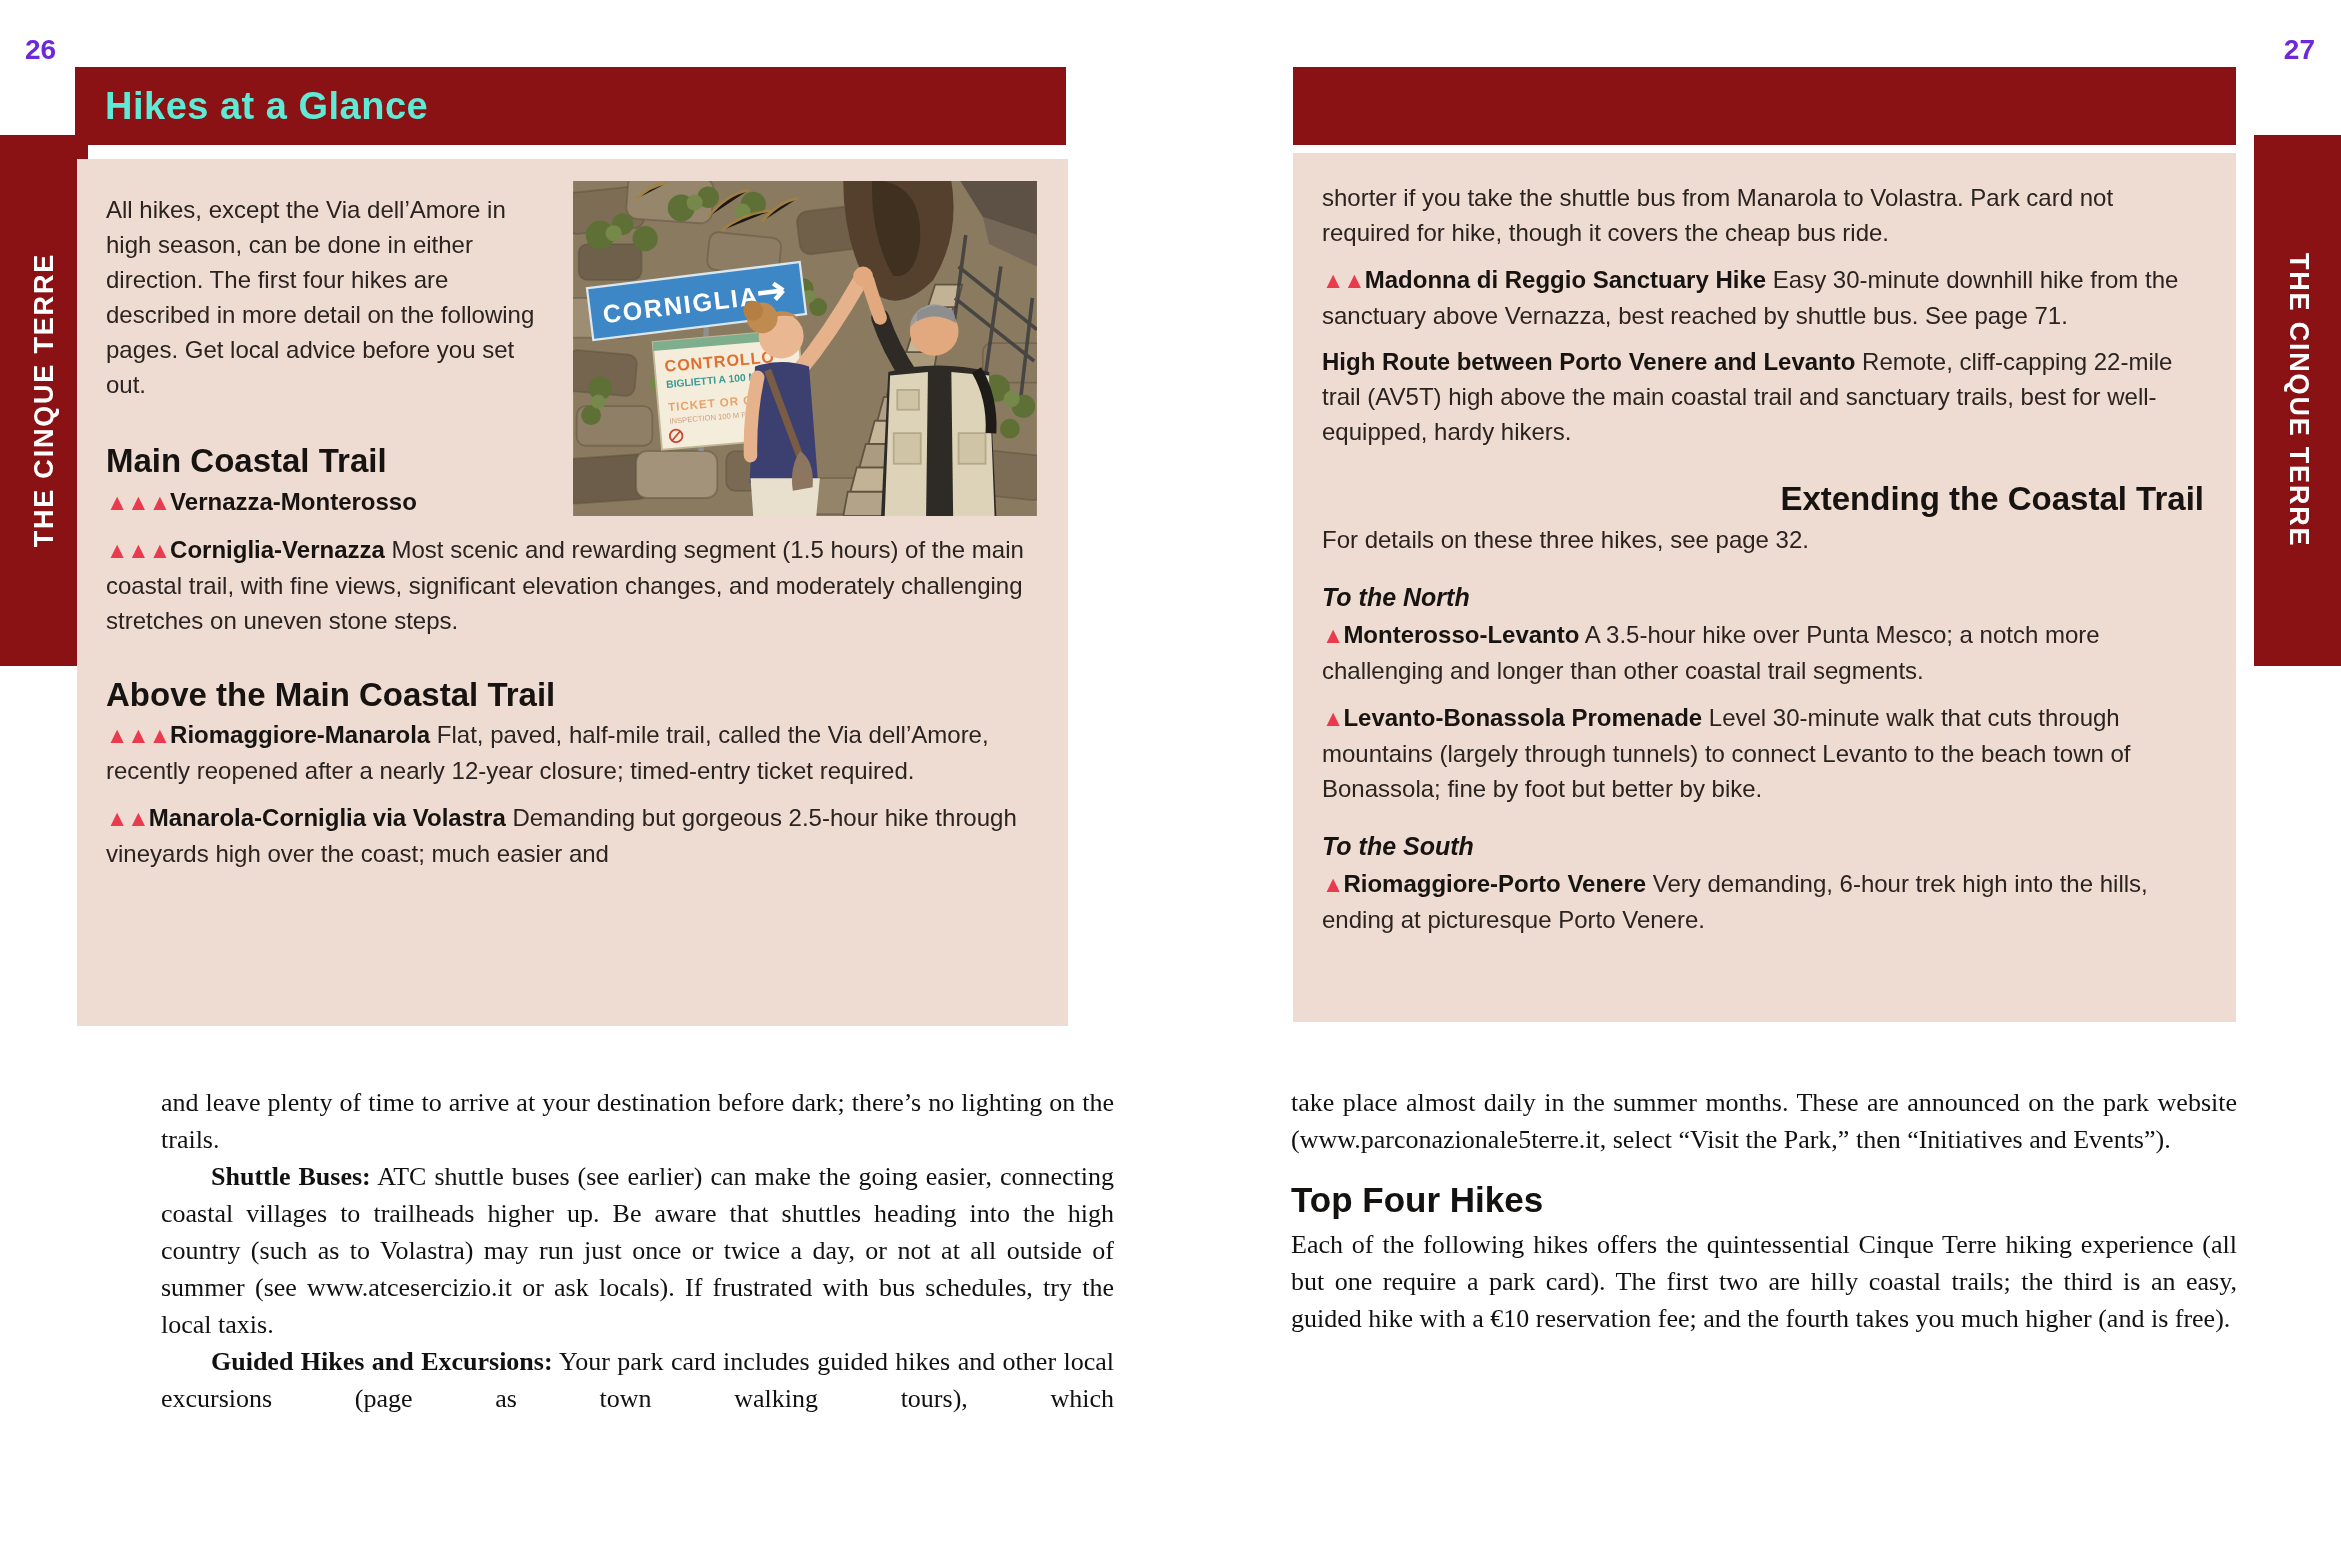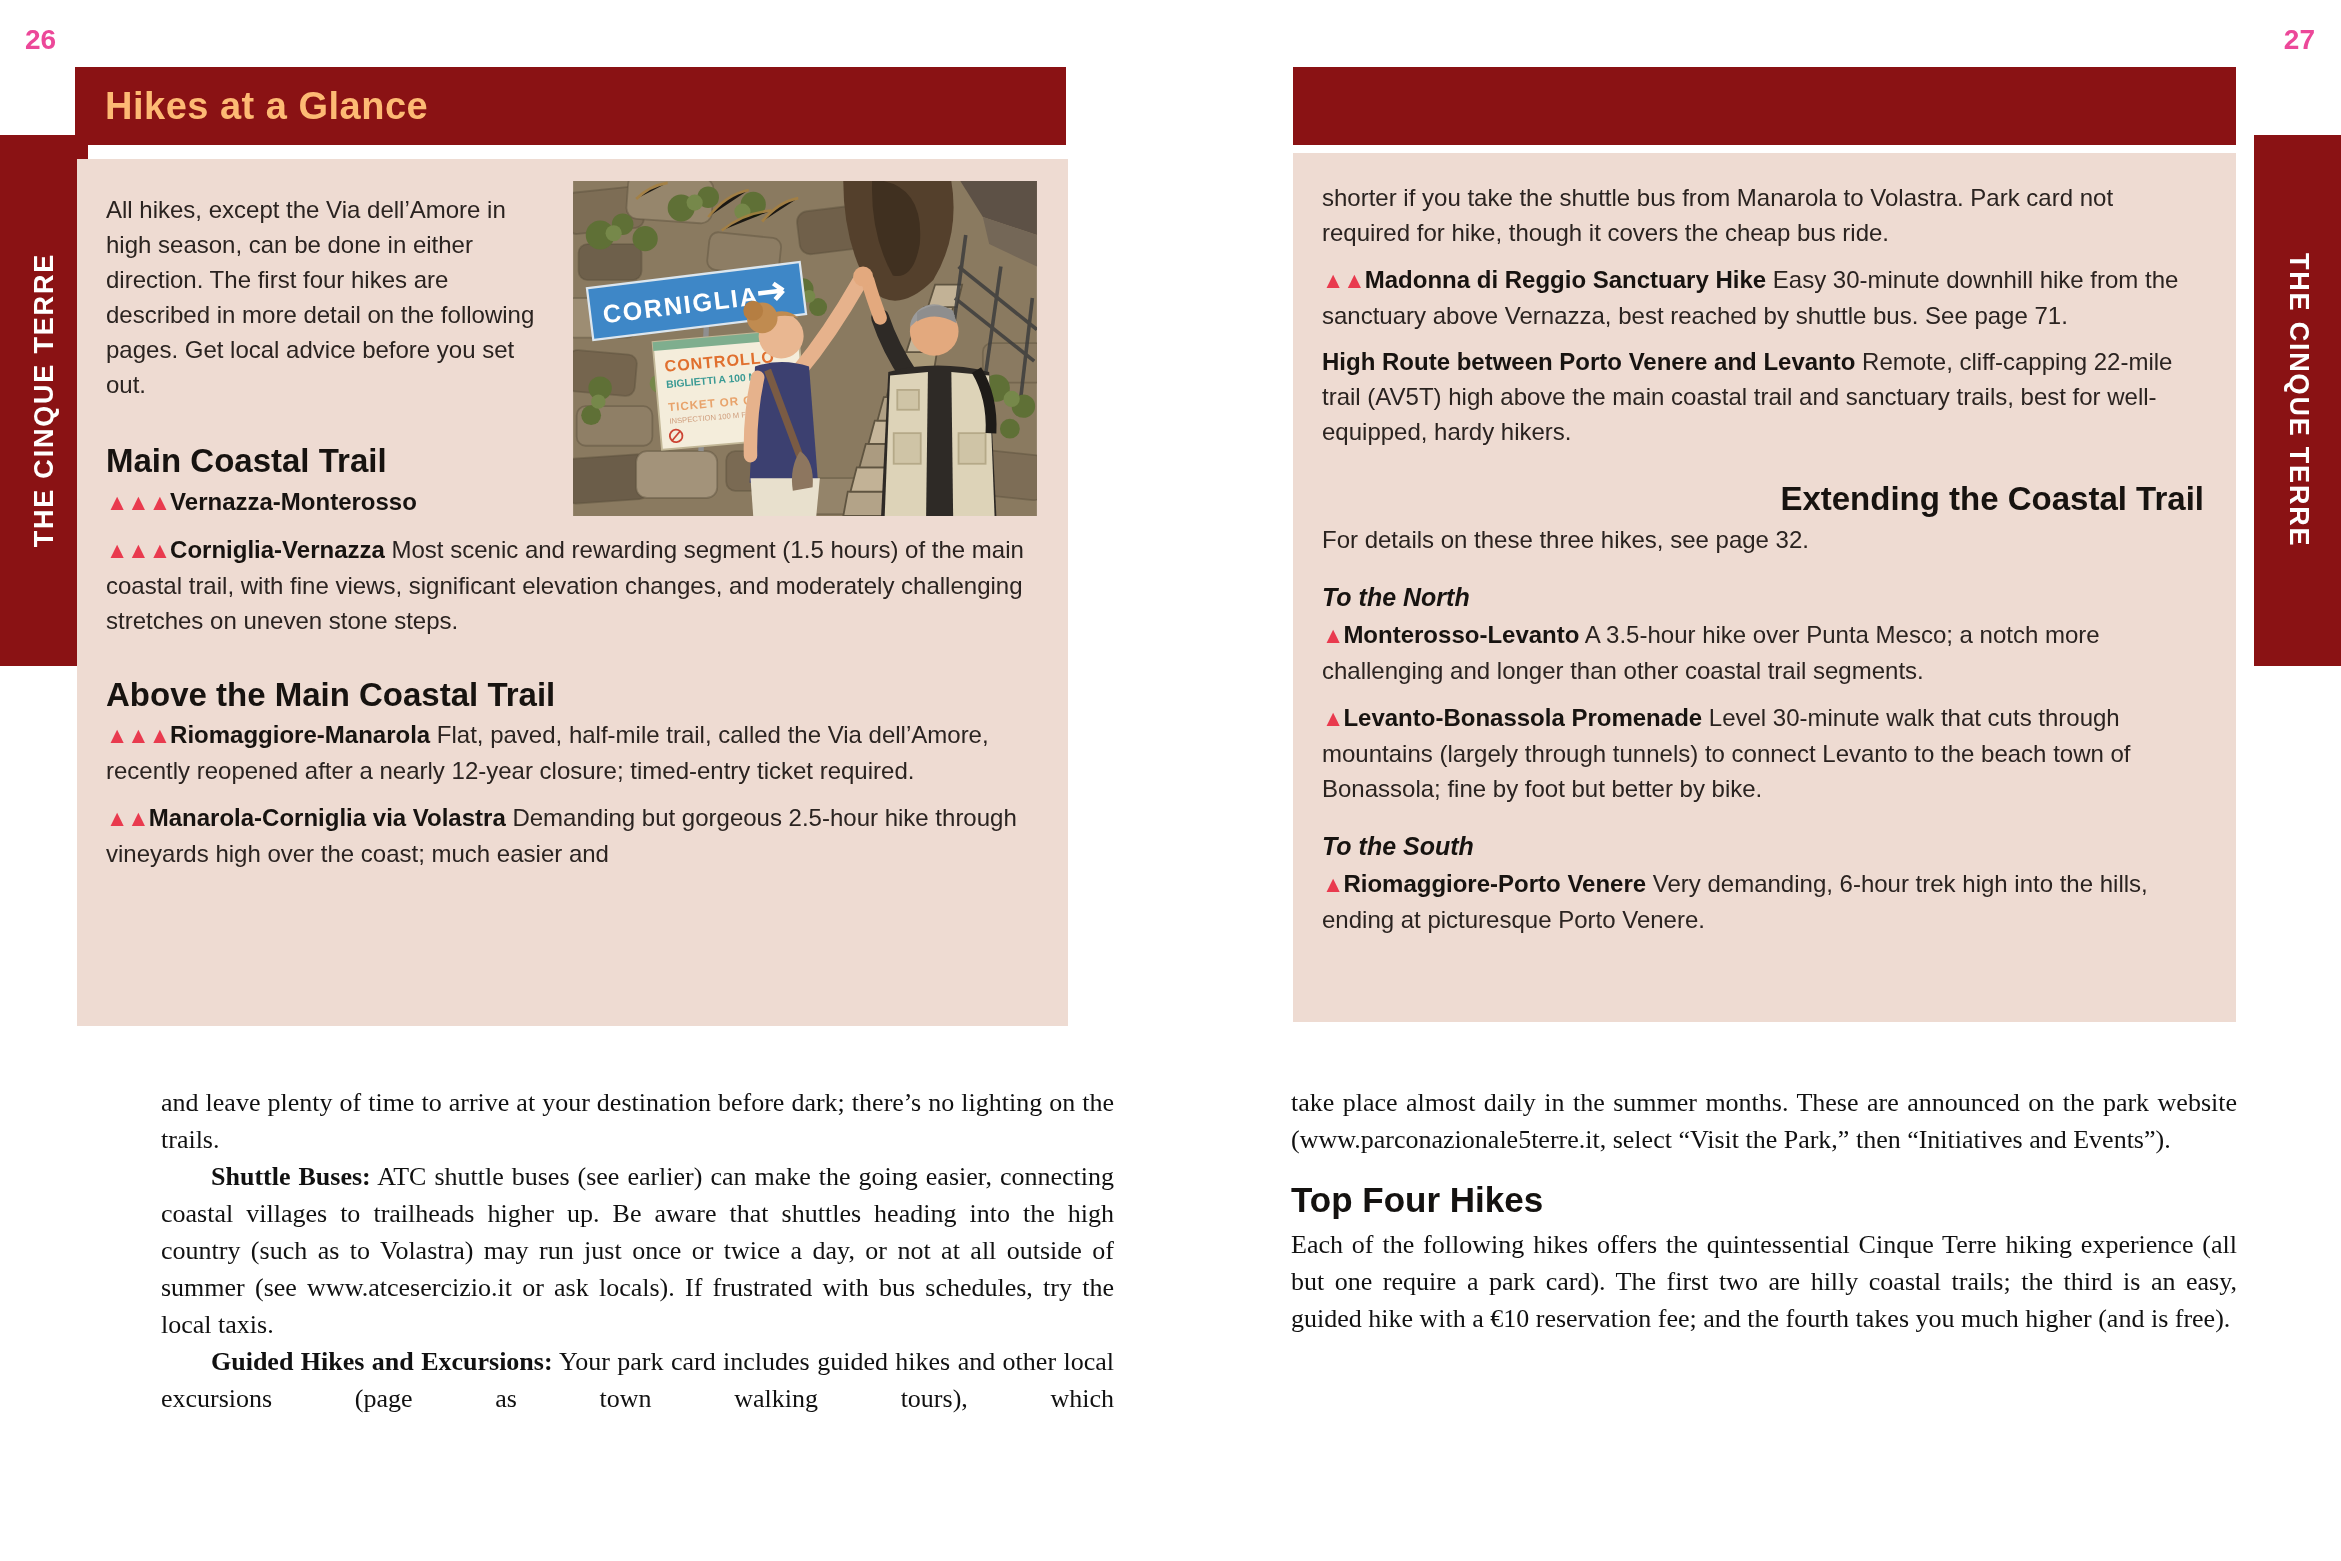--- a/index.html
+++ b/index.html
@@ -5,21 +5,21 @@
   html,body{margin:0;padding:0;}
   body{
     width:2342px;height:1561px;background:#ffffff;position:relative;
     font-family:"Liberation Sans", sans-serif;
     -webkit-font-smoothing:antialiased;
   }
   .spread{position:absolute;inset:0;overflow:hidden;}
 
   
   .pagenum{
-    position:absolute;top:24px;font-size:28px;font-weight:bold;color:#ec4899;
+    position:absolute;top:34px;font-size:28px;font-weight:bold;color:#6d28d9;
     font-family:"Liberation Sans",sans-serif;
   }
   .pagenum.left{left:25px;}
   .pagenum.right{right:27px;}
 
   
   .tab{
     position:absolute;top:135px;width:88px;height:531px;background:var(--maroon);
     display:flex;align-items:center;justify-content:center;
   }
@@ -32,21 +32,21 @@
   .tab.left span{transform:rotate(180deg);}
 
   
   .headerbar{
     position:absolute;top:67px;height:78px;background:var(--maroon);
     display:flex;align-items:center;
   }
   .headerbar.left{left:75px;width:991px;}
   .headerbar.right{left:1293px;width:943px;}
   .headerbar h1{
-    margin:0 14px 0 30px;color:#fdba74;font-size:38px;font-weight:bold;letter-spacing:0.5px;
+    margin:0 14px 0 30px;color:#5eead4;font-size:38px;font-weight:bold;letter-spacing:0.5px;
   }
 
   
   .pinkbox{
     position:absolute;background:var(--pink);color:#2a2320;
     font-size:24px;line-height:35px;
   }
   .pinkbox.leftbox{left:77px;top:159px;width:991px;height:867px;padding:0;box-sizing:border-box;}
   .pinkbox.rightbox{left:1293px;top:153px;width:943px;height:869px;box-sizing:border-box;padding:27px 32px 0 29px;}
   .boxinner{padding:21.6px 31.5px 0 29px;}

